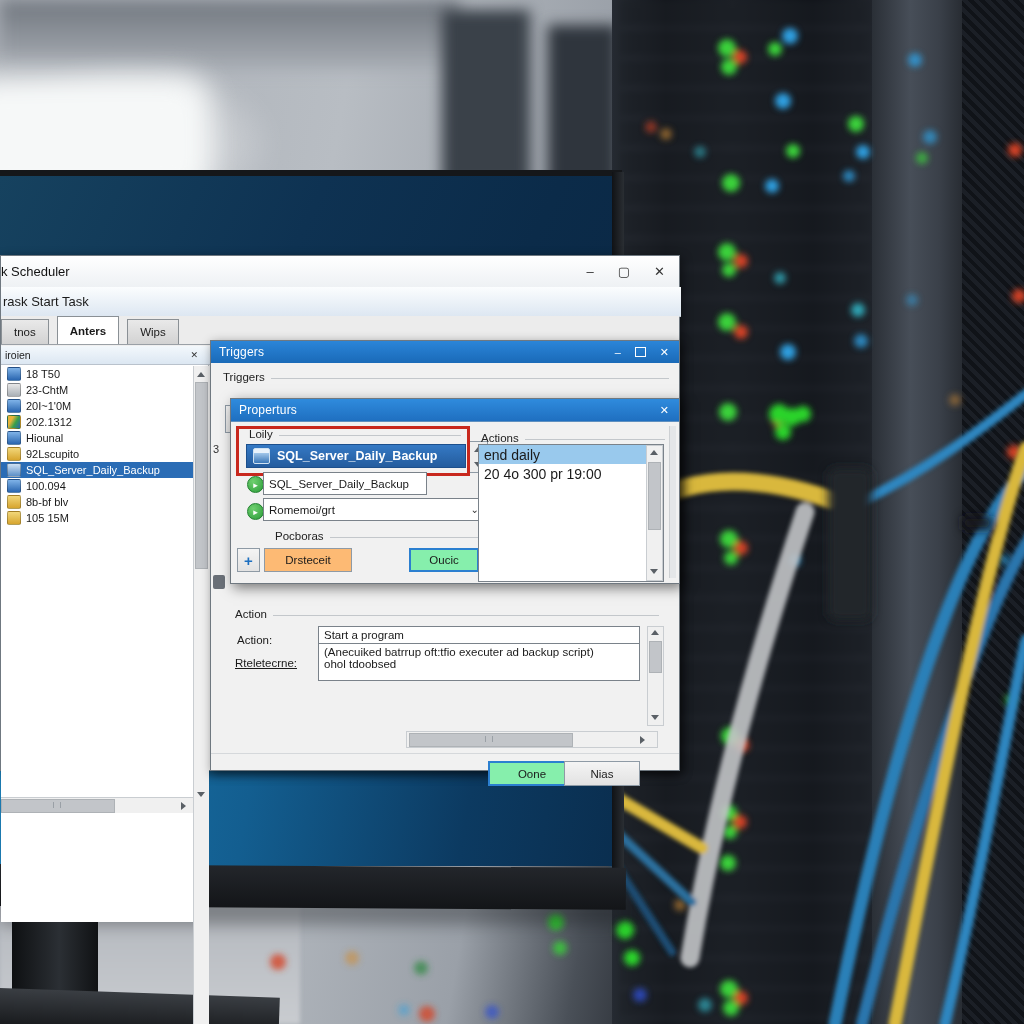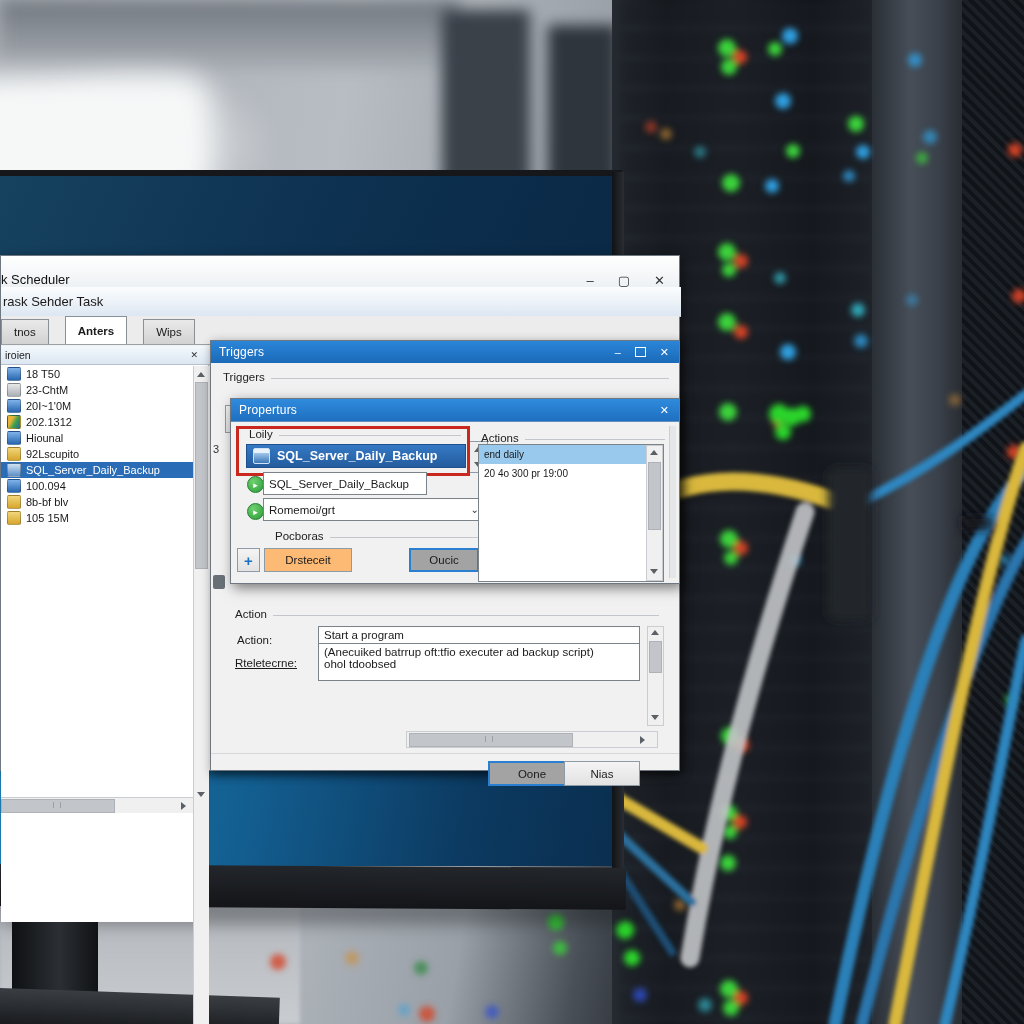--- a/index.html
+++ b/index.html
@@ -41,37 +41,37 @@
   
   .win{background:#f0f0f0;border:1px solid #6f7880;box-shadow:2px 3px 10px rgba(0,0,0,.45);}
   .titlebar-blue{background:linear-gradient(#2b85d8,#1a6ab8);color:#fff;display:flex;align-items:center;}
   .tb-title{font-size:12px;padding-left:8px;letter-spacing:.2px;}
   .tb-controls{margin-left:auto;display:flex;align-items:center;gap:14px;padding-right:10px;font-size:11px;}
   .glyph{display:inline-block;line-height:1;}
   .grouplabel{font-size:11.5px;color:#222;display:flex;align-items:center;gap:6px;}
   .grouplabel::after{content:"";flex:1;height:1px;background:#c3c7cb;margin-top:2px;}
   .btn{display:flex;align-items:center;justify-content:center;font-size:11.5px;
        background:linear-gradient(#f4f4f4,#e2e2e2);border:1px solid #8e9aa5;}
-  .btn.default{border:1px solid #2b7fd0;box-shadow:0 0 0 1px #2b7fd0 inset;background:#a3a3a3;}
+  .btn.default{border:1px solid #2b7fd0;box-shadow:0 0 0 1px #2b7fd0 inset;background:#86efac;}
   .field{background:#fff;border:1px solid #7a828a;font-size:11.5px;display:flex;align-items:center;padding:0 5px;white-space:nowrap;overflow:hidden;}
   .sb-track{background:#f0f0f0;border:1px solid #c9cdd1;}
   .sb-thumb{background:#c2c5c9;border:1px solid #aeb2b6;}
   .arr{width:0;height:0;display:inline-block;}
   .arr-up{border-left:4px solid transparent;border-right:4px solid transparent;border-bottom:5px solid #5a6066;}
   .arr-down{border-left:4px solid transparent;border-right:4px solid transparent;border-top:5px solid #5a6066;}
   .arr-right{border-top:4px solid transparent;border-bottom:4px solid transparent;border-left:5px solid #5a6066;}
 
   
   .tswin{left:0;top:255px;width:678px;height:514px;}
   .ts-titlebar{left:0;top:0;width:100%;height:31px;background:linear-gradient(#ffffff,#eef1f4);
-    display:flex;align-items:flex-end;font-size:13px;color:#111;border-bottom:1px solid #d8dbde;}
+    display:flex;align-items:center;font-size:13px;color:#111;border-bottom:1px solid #d8dbde;}
   .ts-controls{margin-left:auto;display:flex;gap:24px;padding-right:14px;font-size:13px;color:#333;}
   .ts-sub{left:0;top:31px;width:100%;height:29px;background:linear-gradient(#fbfdfe,#dde7f2);
     display:flex;align-items:center;font-size:13px;padding-left:2px;border-bottom:1px solid #c7cdd4;}
-  .tabs{left:0;top:60px;width:100%;height:28px;display:flex;align-items:flex-end;gap:16px;background:#ececec;border-bottom:1px solid #9aa0a6;}
+  .tabs{left:0;top:60px;width:100%;height:28px;display:flex;align-items:flex-end;gap:8px;background:#ececec;border-bottom:1px solid #9aa0a6;}
   .tab{height:24px;padding:0 12px;display:flex;align-items:center;font-size:11.5px;
        background:linear-gradient(#e9e9e9,#d2d2d2);border:1px solid #8a9095;border-bottom:none;}
   .tab.selected{background:#fff;height:27px;font-weight:bold;}
   .pane{left:0;top:90px;width:207px;height:576px;background:#fff;border-right:1px solid #b6bcc1;}
   .pane-header{left:0;top:0;width:100%;height:18px;background:linear-gradient(#f3f8fc,#dce7f2);
     border-bottom:1px solid #b9c2cc;display:flex;align-items:center;font-size:10.5px;padding:0 4px;color:#222;}
   .pane-header .x{margin-left:auto;margin-right:14px;font-size:9px;color:#333;}
   .list{left:0;top:20px;width:192px;}
   .lrow{height:16px;display:flex;align-items:center;gap:5px;padding-left:6px;font-size:11px;white-space:nowrap;}
   .lrow.selected{background:#2a6cb5;color:#fff;}
@@ -103,21 +103,21 @@
   .sel-task{background:linear-gradient(#3579c4,#245c9e);color:#fff;display:flex;align-items:center;gap:7px;
             font-size:12.5px;font-weight:bold;padding-left:6px;border:1px solid #1c4f8c;}
   .sqlicon{width:15px;height:14px;border-radius:2px;background:linear-gradient(#e8f2fb 30%,#9ec4e8 31%,#3a77b8);border:1px solid #d0e2f2;}
   .spin{display:flex;flex-direction:column;border:1px solid #8e9aa5;background:#eee;}
   .spin>div{flex:1;display:flex;align-items:center;justify-content:center;}
   .gicon{width:15px;height:15px;border-radius:50%;background:radial-gradient(circle at 35% 30%,#6fd06f,#2c9c3a);
          border:1px solid #20802e;color:#fff;font-size:9px;display:flex;align-items:center;justify-content:center;}
   .redbox{border:3px solid #c8281e;background:transparent;pointer-events:none;}
   .combo-chev{margin-left:auto;font-size:10px;color:#333;}
   .alist{background:#fff;border:1px solid #7a828a;}
-  .arow{height:19px;display:flex;align-items:center;padding-left:5px;font-size:10px;white-space:nowrap;overflow:hidden;}
+  .arow{height:19px;display:flex;align-items:center;padding-left:5px;font-size:14px;white-space:nowrap;overflow:hidden;}
   .arow.selected{background:#99c9ed;}
   .plusbtn{color:#1d6fc0;font-size:15px;font-weight:bold;}
 </style>
 </head>
 <body>
 
 <div class="stage">
 
   <div class="abs bg-base"></div>
   <div class="abs ceiling-dark"></div>
@@ -242,21 +242,21 @@
 
   <div class="abs win tswin">
     <div class="abs ts-titlebar">
       <span>k Scheduler</span>
       <span class="ts-controls">
         <span class="glyph">–</span>
         <span class="glyph">▢</span>
         <span class="glyph">✕</span>
       </span>
     </div>
-    <div class="abs ts-sub">rask Sehder Task</div>
+    <div class="abs ts-sub">rask Start Task</div>
     <div class="abs tabs">
 
     <div class="tab">
           <span>tnos</span>
         </div>
         <div class="tab selected">
           <span>Anters</span>
         </div>
         <div class="tab">
           <span>Wips</span>

